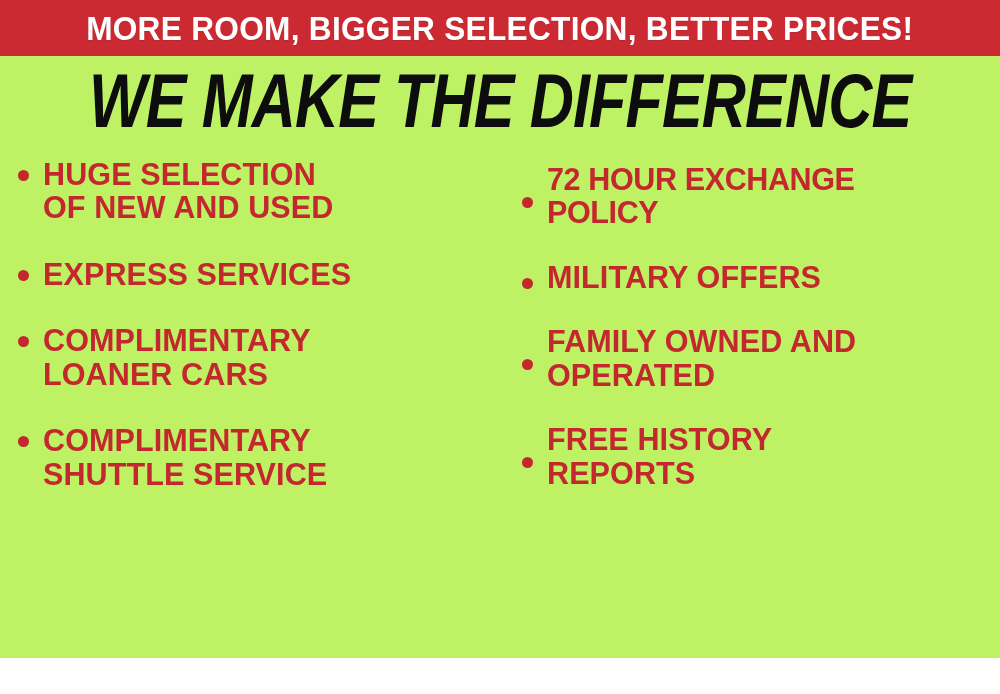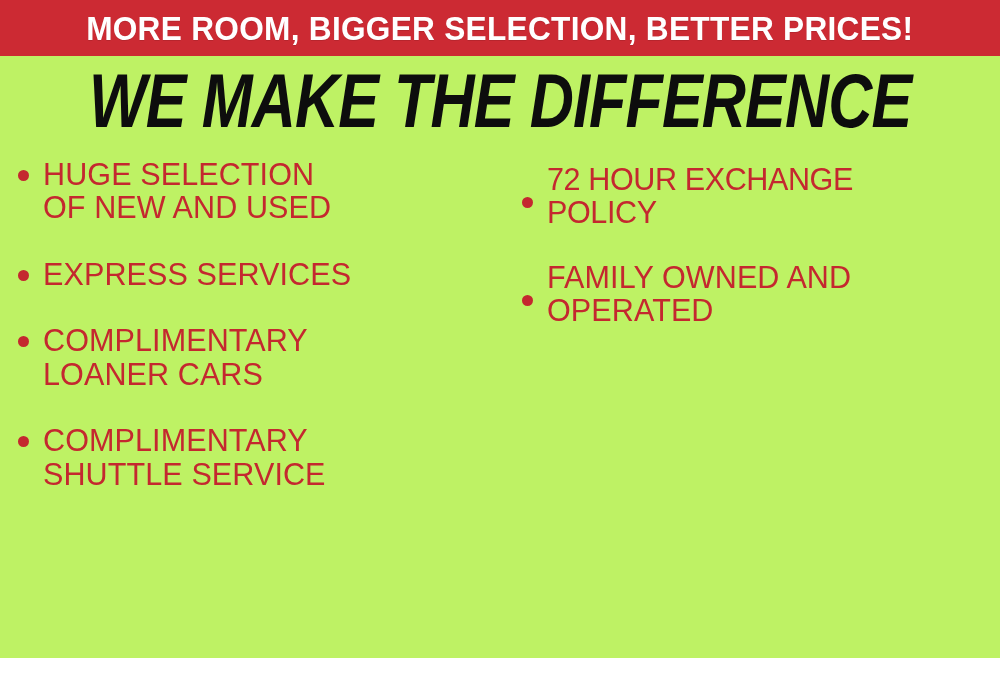--- a/index.html
+++ b/index.html
@@ -85,21 +85,21 @@
     top: 0;
   }
   .col-left  { left: 18px;  width: 478px; }
   .col-right { left: 522px; width: 470px; }
 
   .bullet-item {
     display: flex;
     align-items: flex-start;
     color: #c4282f;
     font-family: "Liberation Sans", sans-serif;
-    font-weight: 400;
+    font-weight: 700;
     font-size: 31px;
     line-height: 1.08;
     letter-spacing: 0.1px;
     text-transform: uppercase;
   }
   .col-left .bullet-item  { margin-bottom: 33px; }
   .col-right .bullet-item { margin-bottom: 31px; align-items: center; }
 
   .bullet-dot {
     flex: 0 0 auto;
@@ -159,19 +159,28 @@
     </div>
 
     <div class="col col-right">
       <div class="bullet-item tight">
         <span class="bullet-dot"></span>
         <span class="bullet-label">72 HOUR EXCHANGE
 POLICY</span>
       </div>
       <div class="bullet-item">
         <span class="bullet-dot"></span>
+        <span class="bullet-label">MILITARY OFFERS</span>
+      </div>
+      <div class="bullet-item">
+        <span class="bullet-dot"></span>
         <span class="bullet-label">FAMILY OWNED AND
 OPERATED</span>
+      </div>
+      <div class="bullet-item">
+        <span class="bullet-dot"></span>
+        <span class="bullet-label">FREE HISTORY
+REPORTS</span>
       </div>
     </div>
 
   </div>
 </div>
 
 </body></html>

